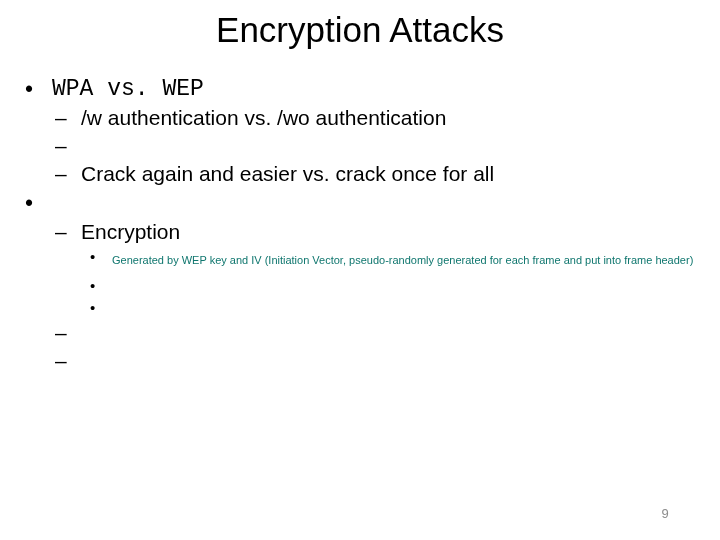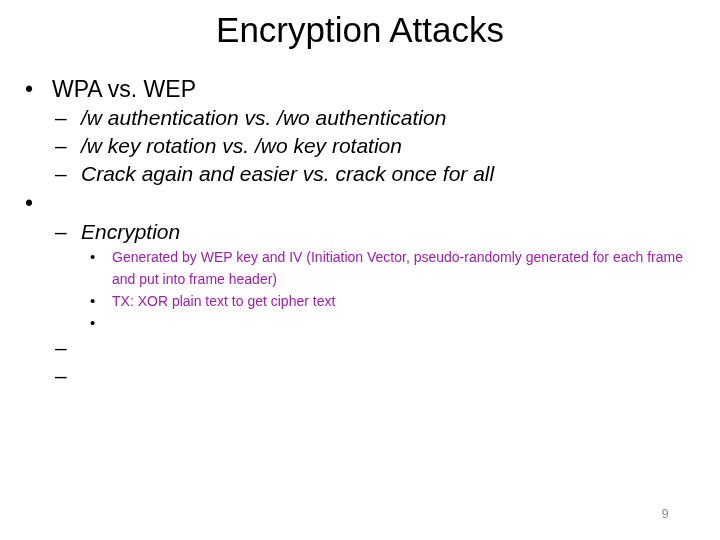--- a/index.html
+++ b/index.html
@@ -54,56 +54,56 @@
     flex: 0 0 27px;
     font-size: 23px;
     line-height: 30px;
     text-align: left;
     color: #000;
   }
   .lvl1 .text {
     font-size: 23px;
     line-height: 30px;
     color: #000;
+    font-family: Liberation Mono, monospace;
   }
   
   .lvl2 {
     padding-left: 55px;
   }
   .lvl2 .marker {
     width: 26px;
     flex: 0 0 26px;
     font-size: 21px;
     line-height: 28px;
     text-align: left;
     color: #000;
   }
   .lvl2 .text {
     font-size: 21px;
     line-height: 28px;
     color: #000;
     max-width: 612px;
-    font-style: italic;
   }
   
   .lvl3 {
     padding-left: 90px;
   }
   .lvl3 .marker {
     width: 22px;
     flex: 0 0 22px;
     font-size: 15px;
     line-height: 22px;
     text-align: left;
     color: #000;
   }
   .lvl3 .text {
-    font-size: 14px;
-    line-height: 22px;
-    color: #a21caf;
+    font-size: 11px;
+    line-height: 29px;
+    color: #0f766e;
     max-width: 588px;
   }
   .arrow {
     font-family: "DejaVu Sans", sans-serif;
     font-size: 0.95em;
   }
   #page-number {
     position: absolute;
     left: 640px;
     top: 506px;
@@ -125,40 +125,38 @@
       <div class="bullet-row lvl1">
         <span class="marker">•</span>
         <span class="text">WPA vs. WEP</span>
       </div>
       <div class="bullet-row lvl2">
         <span class="marker">–</span>
         <span class="text">/w authentication vs. /wo authentication</span>
       </div>
       <div class="bullet-row lvl2">
         <span class="marker">–</span>
-        <span class="text">/w key rotation vs. /wo key rotation</span>
       </div>
       <div class="bullet-row lvl2">
         <span class="marker">–</span>
         <span class="text">Crack again and easier vs. crack once for all</span>
       </div>
       <div class="bullet-row lvl1">
         <span class="marker">•</span>
       </div>
       <div class="bullet-row lvl2">
         <span class="marker">–</span>
         <span class="text">Encryption</span>
       </div>
       <div class="bullet-row lvl3">
         <span class="marker">•</span>
         <span class="text">Generated by WEP key and IV (Initiation Vector, pseudo-randomly generated for each frame and  put into frame header)</span>
       </div>
       <div class="bullet-row lvl3">
         <span class="marker">•</span>
-        <span class="text">TX: XOR plain text to get cipher text</span>
       </div>
       <div class="bullet-row lvl3">
         <span class="marker">•</span>
       </div>
       <div class="bullet-row lvl2">
         <span class="marker">–</span>
       </div>
       <div class="bullet-row lvl2">
         <span class="marker">–</span>
       </div>

